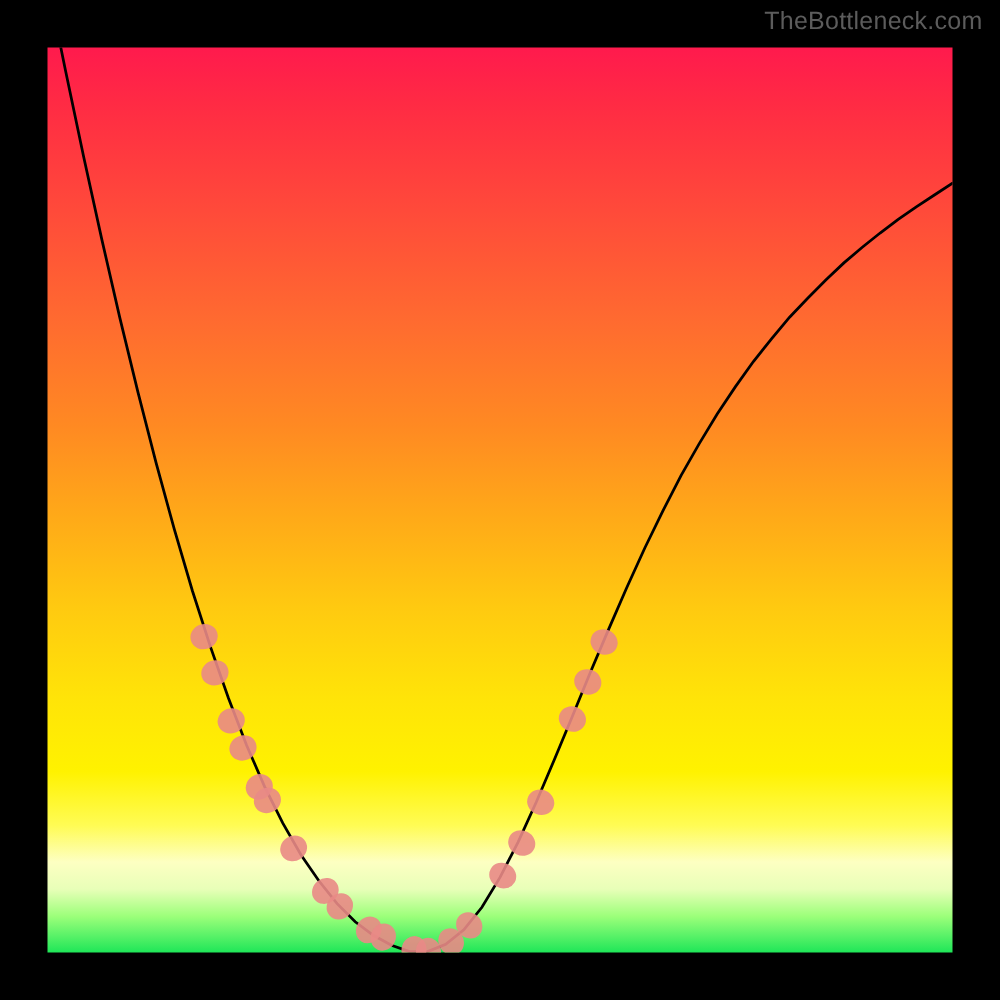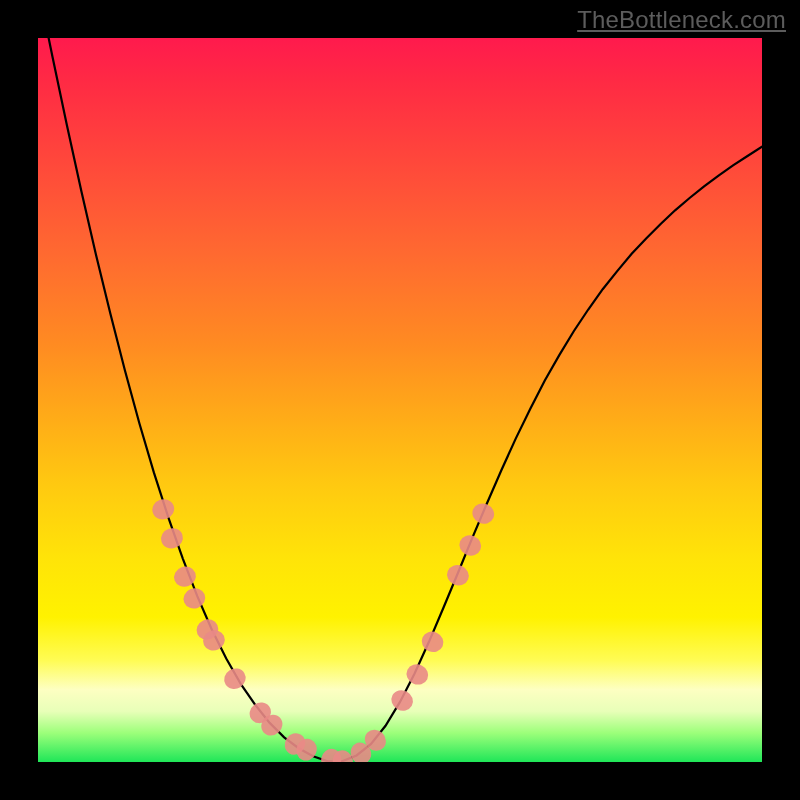--- a/index.html
+++ b/index.html
@@ -39,25 +39,24 @@
       #e8ffb8 93%,
       #9cff7a 96%,
       #1fe658 100%
     );
   }
   .attribution {
     position: absolute;
     top: 6px;
     right: 14px;
     color: #5c5c5c;
-    font-size: 24px;
+    font-size: 20px;
     letter-spacing: 0.2px;
     font-weight: 500;
     user-select: none;
-    text-decoration: underline;
   }
   svg.curve-layer {
     position: absolute;
     left: 0;
     top: 0;
     width: 724px;
     height: 724px;
     pointer-events: none;
   }
 </style>

